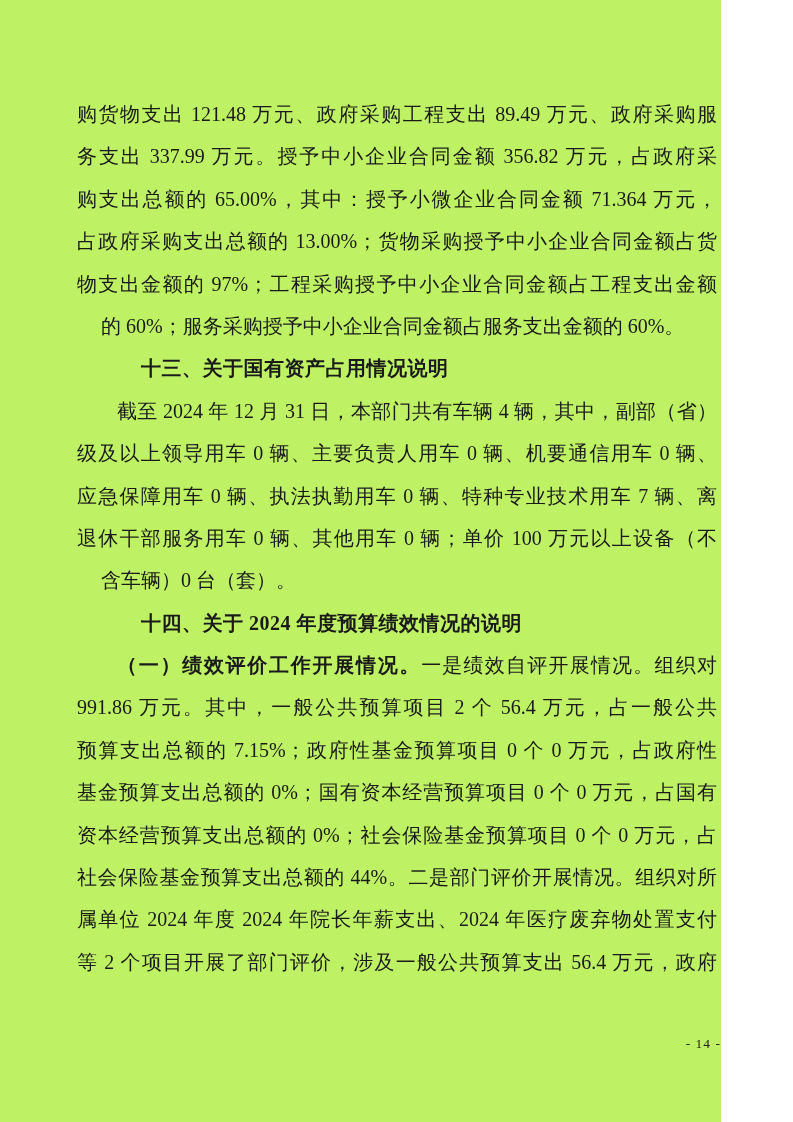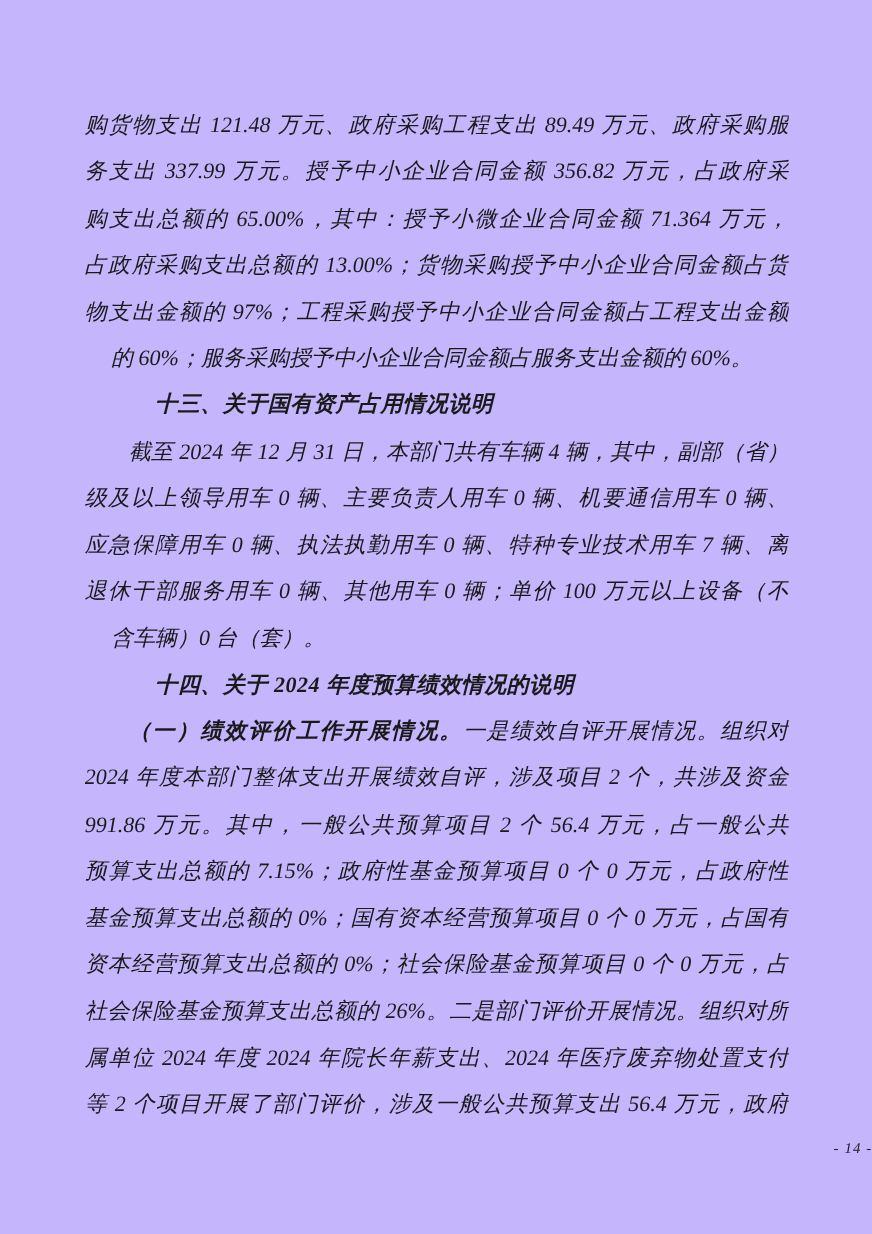--- a/index.html
+++ b/index.html
@@ -2,26 +2,25 @@
 <html><head>
 <meta charset="utf-8">
 <style>
   html, body {
     margin: 0;
     padding: 0;
     background: #ffffff;
   }
   .page {
     position: relative;
-    width: 793px;
+    width: 721px;
     height: 1122px;
-    background: #c4b5fd;
+    background: #bef264;
     overflow: hidden;
     font-family: "Liberation Serif", serif;
-    font-style: italic;
   }
   .content {
     position: absolute;
     left: 77px;
     top: 93px;
     width: 640px;
   }
   .line {
     display: block;
     width: 640px;
@@ -77,23 +76,22 @@
     <div class="line heading indent end">十三、关于国有资产占用情况说明</div>
     <div class="line indent">截至 2024 年 12 月 31 日，本部门共有车辆 4 辆，其中，副部（省）</div>
     <div class="line">级及以上领导用车 0 辆、主要负责人用车 0 辆、机要通信用车 0 辆、</div>
     <div class="line">应急保障用车 0 辆、执法执勤用车 0 辆、特种专业技术用车 7 辆、离</div>
     <div class="line">退休干部服务用车 0 辆、其他用车 0 辆；单价 100 万元以上设备（不</div>
     <div class="line end">含车辆）0 台（套）。</div>
     <div class="line heading indent end">十四、关于 2024 年度预算绩效情况的说明</div>
     <div class="line indent">
       <span class="bold-lead">（一）绩效评价工作开展情况。</span><span>一是绩效自评开展情况。组织对</span>
     </div>
-    <div class="line">2024 年度本部门整体支出开展绩效自评，涉及项目 2 个，共涉及资金</div>
     <div class="line">991.86 万元。其中，一般公共预算项目 2 个 56.4 万元，占一般公共</div>
     <div class="line">预算支出总额的 7.15%；政府性基金预算项目 0 个 0 万元，占政府性</div>
     <div class="line">基金预算支出总额的 0%；国有资本经营预算项目 0 个 0 万元，占国有</div>
     <div class="line">资本经营预算支出总额的 0%；社会保险基金预算项目 0 个 0 万元，占</div>
-    <div class="line">社会保险基金预算支出总额的 26%。二是部门评价开展情况。组织对所</div>
+    <div class="line">社会保险基金预算支出总额的 44%。二是部门评价开展情况。组织对所</div>
     <div class="line">属单位 2024 年度 2024 年院长年薪支出、2024 年医疗废弃物处置支付</div>
     <div class="line">等 2 个项目开展了部门评价，涉及一般公共预算支出 56.4 万元，政府</div>
   </div>
   <div class="footer">- 14 -</div>
 </div>
 
 </body></html>

